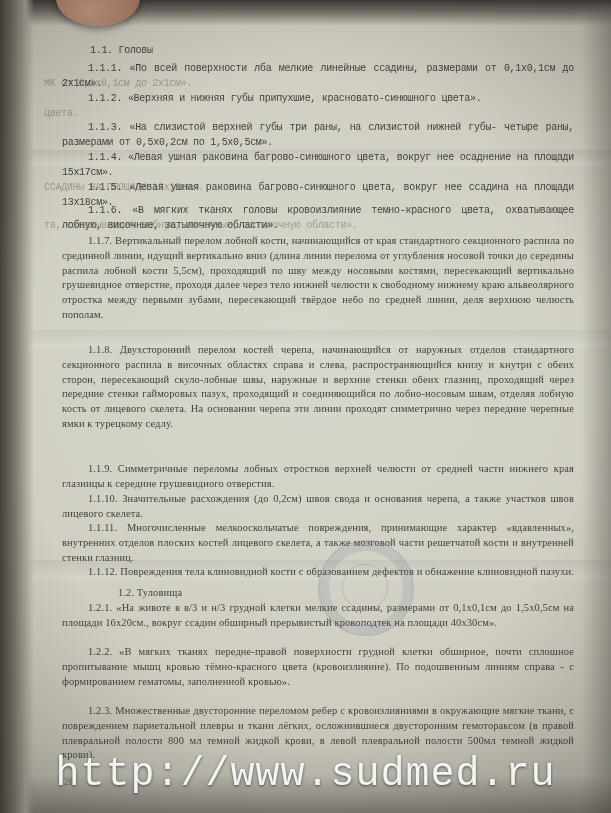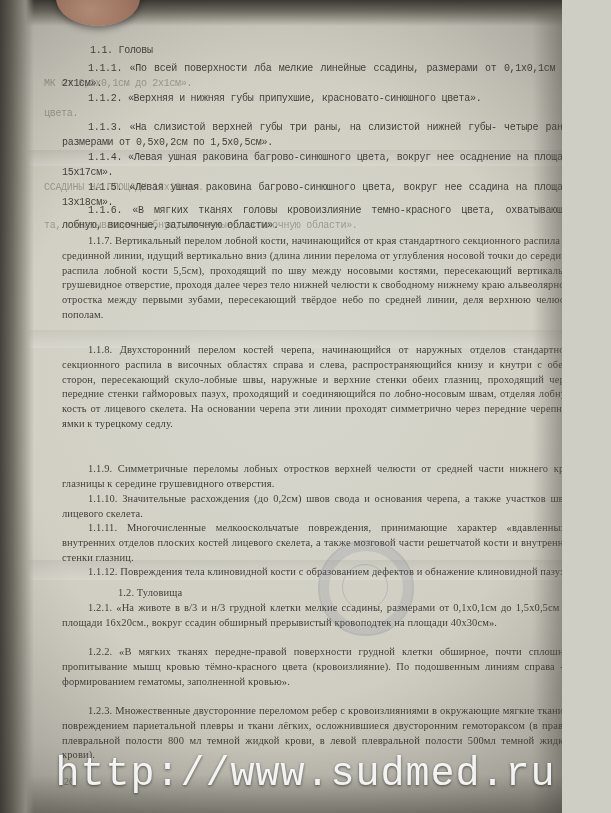--- a/index.html
+++ b/index.html
@@ -10,21 +10,21 @@
     width: 611px;
     height: 813px;
     overflow: hidden;
     background: #cfcec4;
     font-family: "Liberation Serif", serif;
   }
 
   
   #page-photo {
     position: relative;
-    width: 562px;
+    width: 611px;
     height: 813px;
     overflow: hidden;
     background:
       radial-gradient(ellipse 120% 80% at 50% 45%, #d8d7cd 0%, #cfcdc2 55%, #b9b8ad 100%);
   }
 
   
   #binding-shadow {
     position: absolute;
     left: 0; top: 0;

